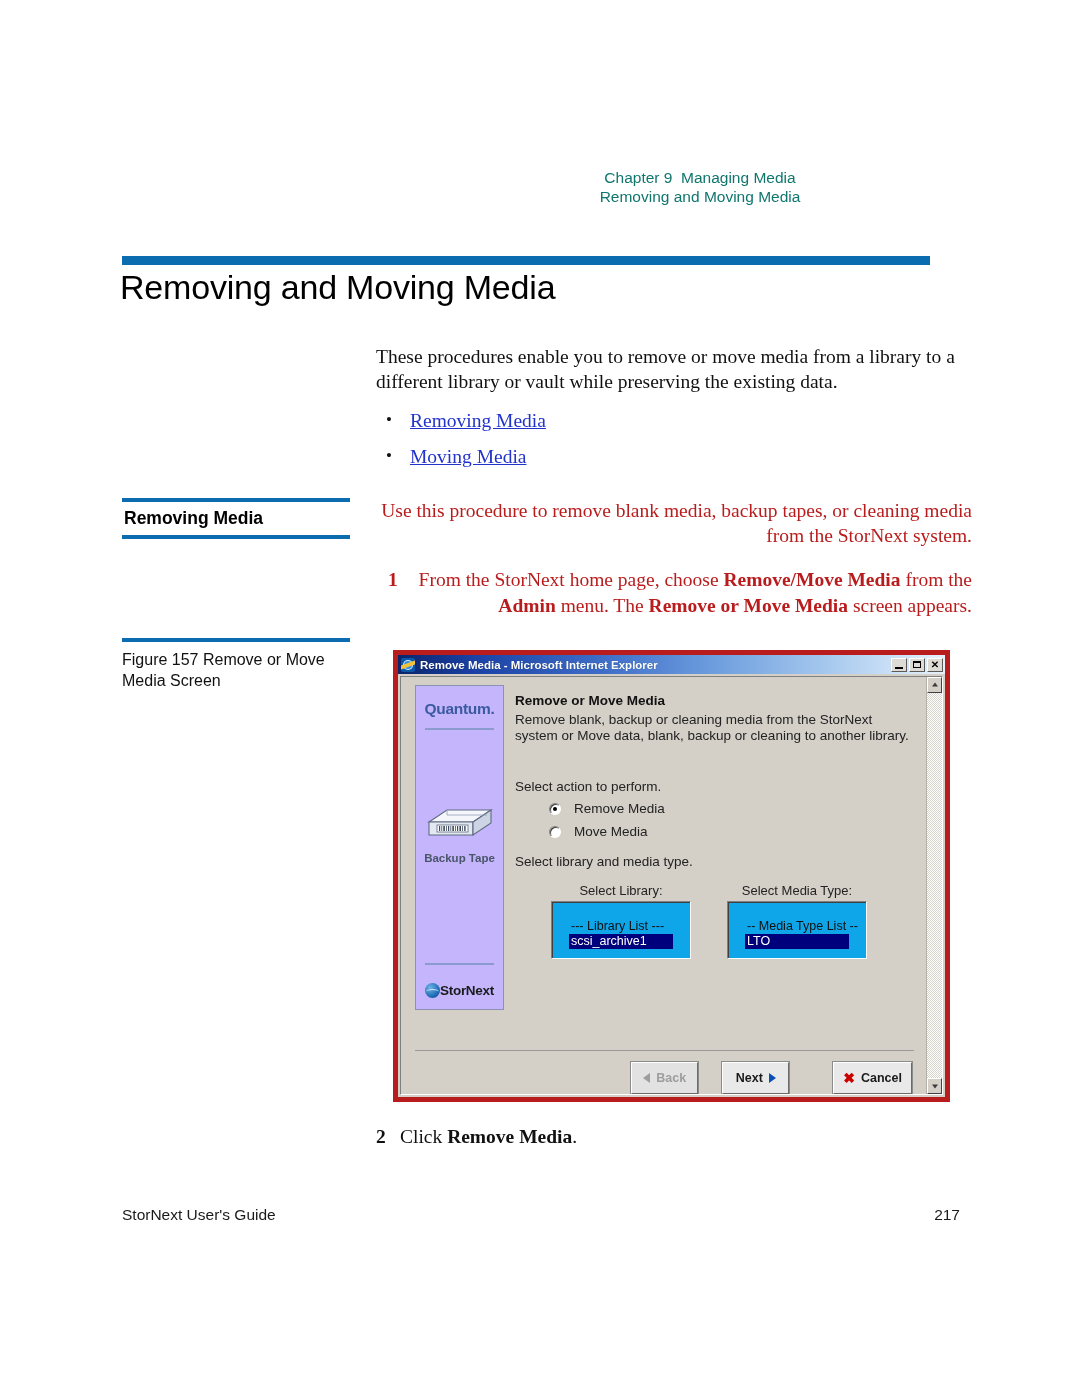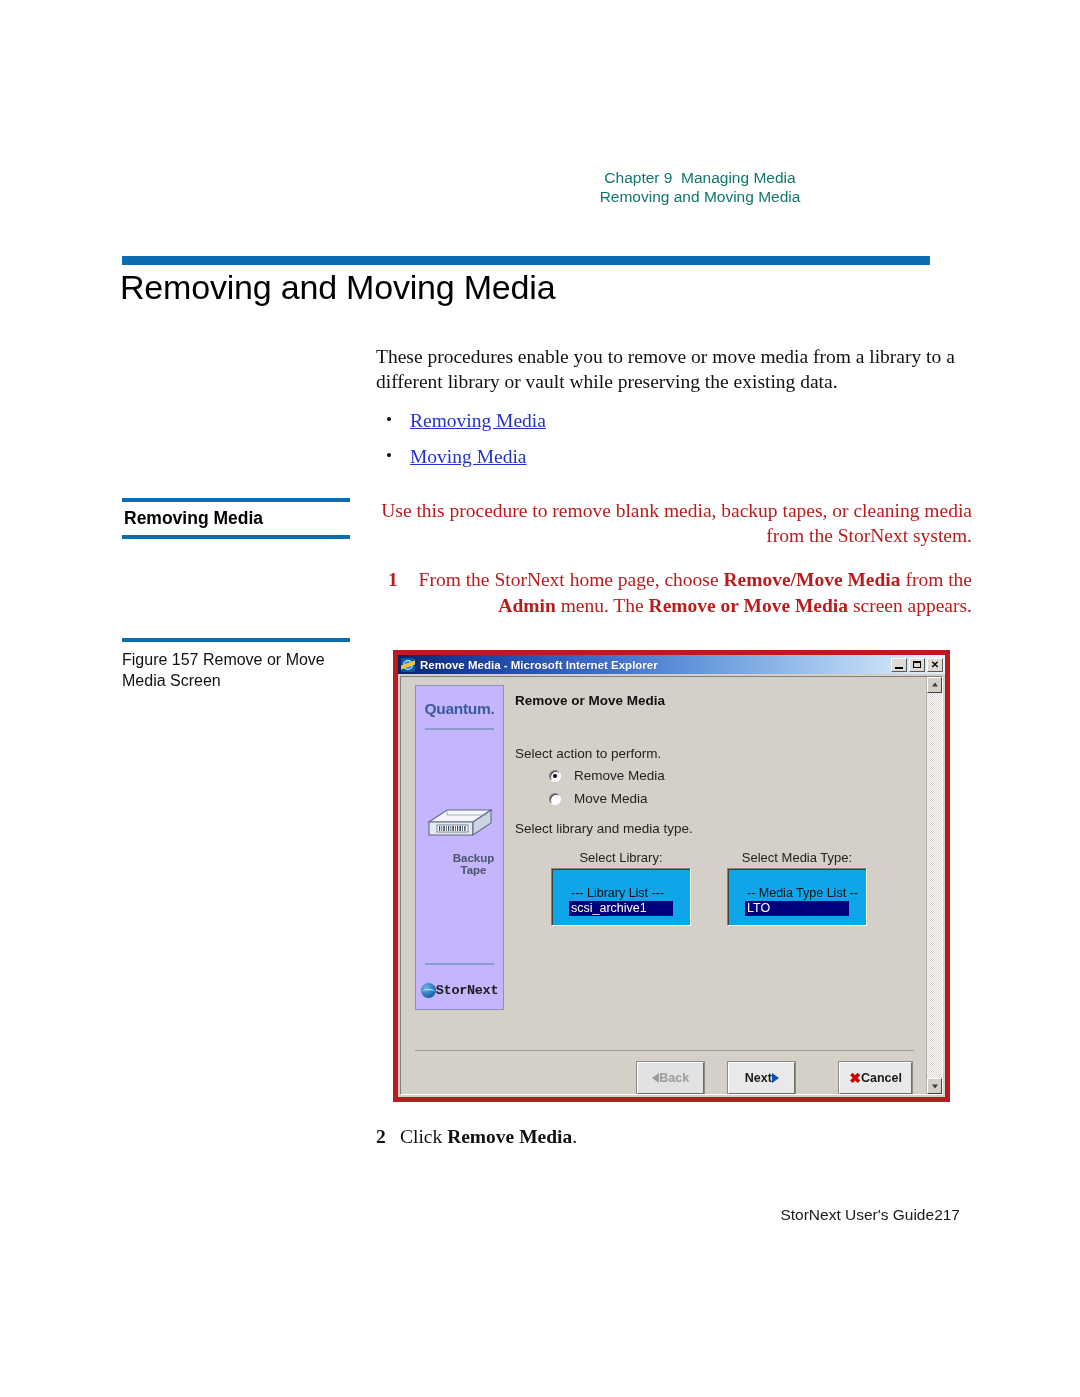--- a/index.html
+++ b/index.html
@@ -313,37 +313,35 @@
     position: absolute;
     left: 0; right: 0;
     top: 118px;
     text-align: center;
   }
   .brand-caption {
     font-size: 11.5px;
     font-weight: bold;
     color: #4a5568;
     margin-top: 4px;
-    margin-left: 28px;
   }
   .brand-rule-bottom {
     position: absolute;
     left: 9px; right: 9px;
     bottom: 44px;
     height: 2px;
     background: #8b9bd0;
   }
   .stornext-logo {
     position: absolute;
     left: 0; right: 0;
     bottom: 11px;
     display: flex;
     align-items: center;
     justify-content: center;
-    font-family: Liberation Mono, monospace;
   }
   .globe {
     width: 15px; height: 15px;
     border-radius: 50%;
     background: radial-gradient(circle at 35% 32%, #6fb4e8 0%, #1f6cb5 62%, #0d3f77 100%);
     position: relative;
     flex: 0 0 auto;
   }
   .globe:after {
     content: "";
@@ -466,20 +464,21 @@
     min-width: 67px;
     background: #e9e9e9;
     border: 1px solid #ffffff;
     border-right-color: #6b6b6b;
     border-bottom-color: #6b6b6b;
     outline: 1px solid #8b8b8b;
     box-sizing: border-box;
     display: flex;
     align-items: center;
     justify-content: center;
+    gap: 6px;
     font-size: 12.5px;
     font-weight: bold;
     color: #1a1a1a;
     padding: 15px 9px;
     margin-left: 24px;
     position: relative;
   }
   .btn.disabled { color: #9d9d9d; background: #e2e2e2; }
   .tri-left {
     width: 0; height: 0;
@@ -518,21 +517,21 @@
     font-weight: bold;
   }
 
   
   .footer {
     position: absolute;
     left: 122px;
     right: 120px;
     top: 1206px;
     display: flex;
-    justify-content: flex-end;
+    justify-content: space-between;
     font-size: 15.5px;
     color: #1a1a1a;
   }
 </style>
 </head>
 <body>
 
 <div class="page">
 
   <div class="run-header">
@@ -631,20 +630,21 @@
 
           <div class="brand-rule-bottom"></div>
           <div class="stornext-logo">
             <span class="globe"></span>
             <span class="stornext-text">StorNext</span>
           </div>
         </div>
 
         <div class="dlg">
           <h3>Remove or Move Media</h3>
+          <p>Remove blank, backup or cleaning media from the StorNext system or Move data, blank, backup or cleaning to another library.</p>
 
           <div class="spacer-lg"></div>
           <p>Select action to perform.</p>
 
           <div class="radio-row">
             <span class="radio on"></span>
             <span class="radio-label">Remove Media</span>
           </div>
           <div class="radio-row">
             <span class="radio"></span>

